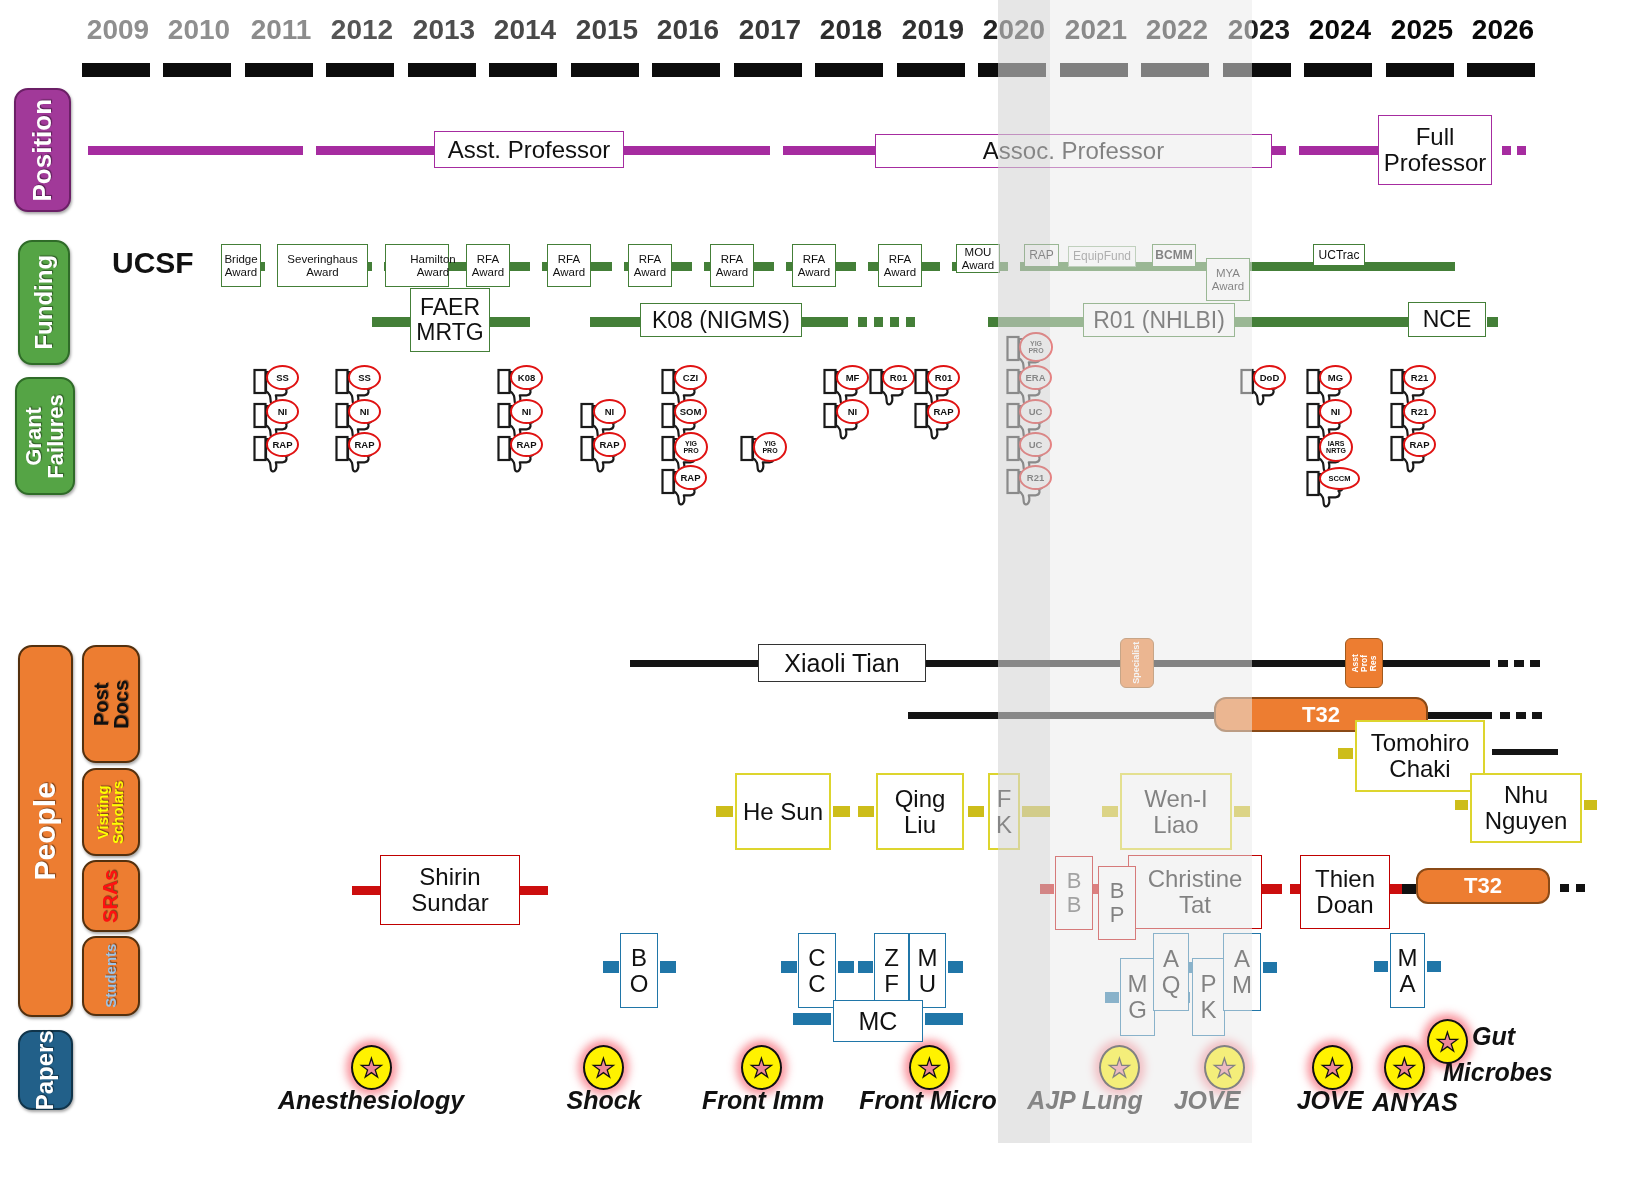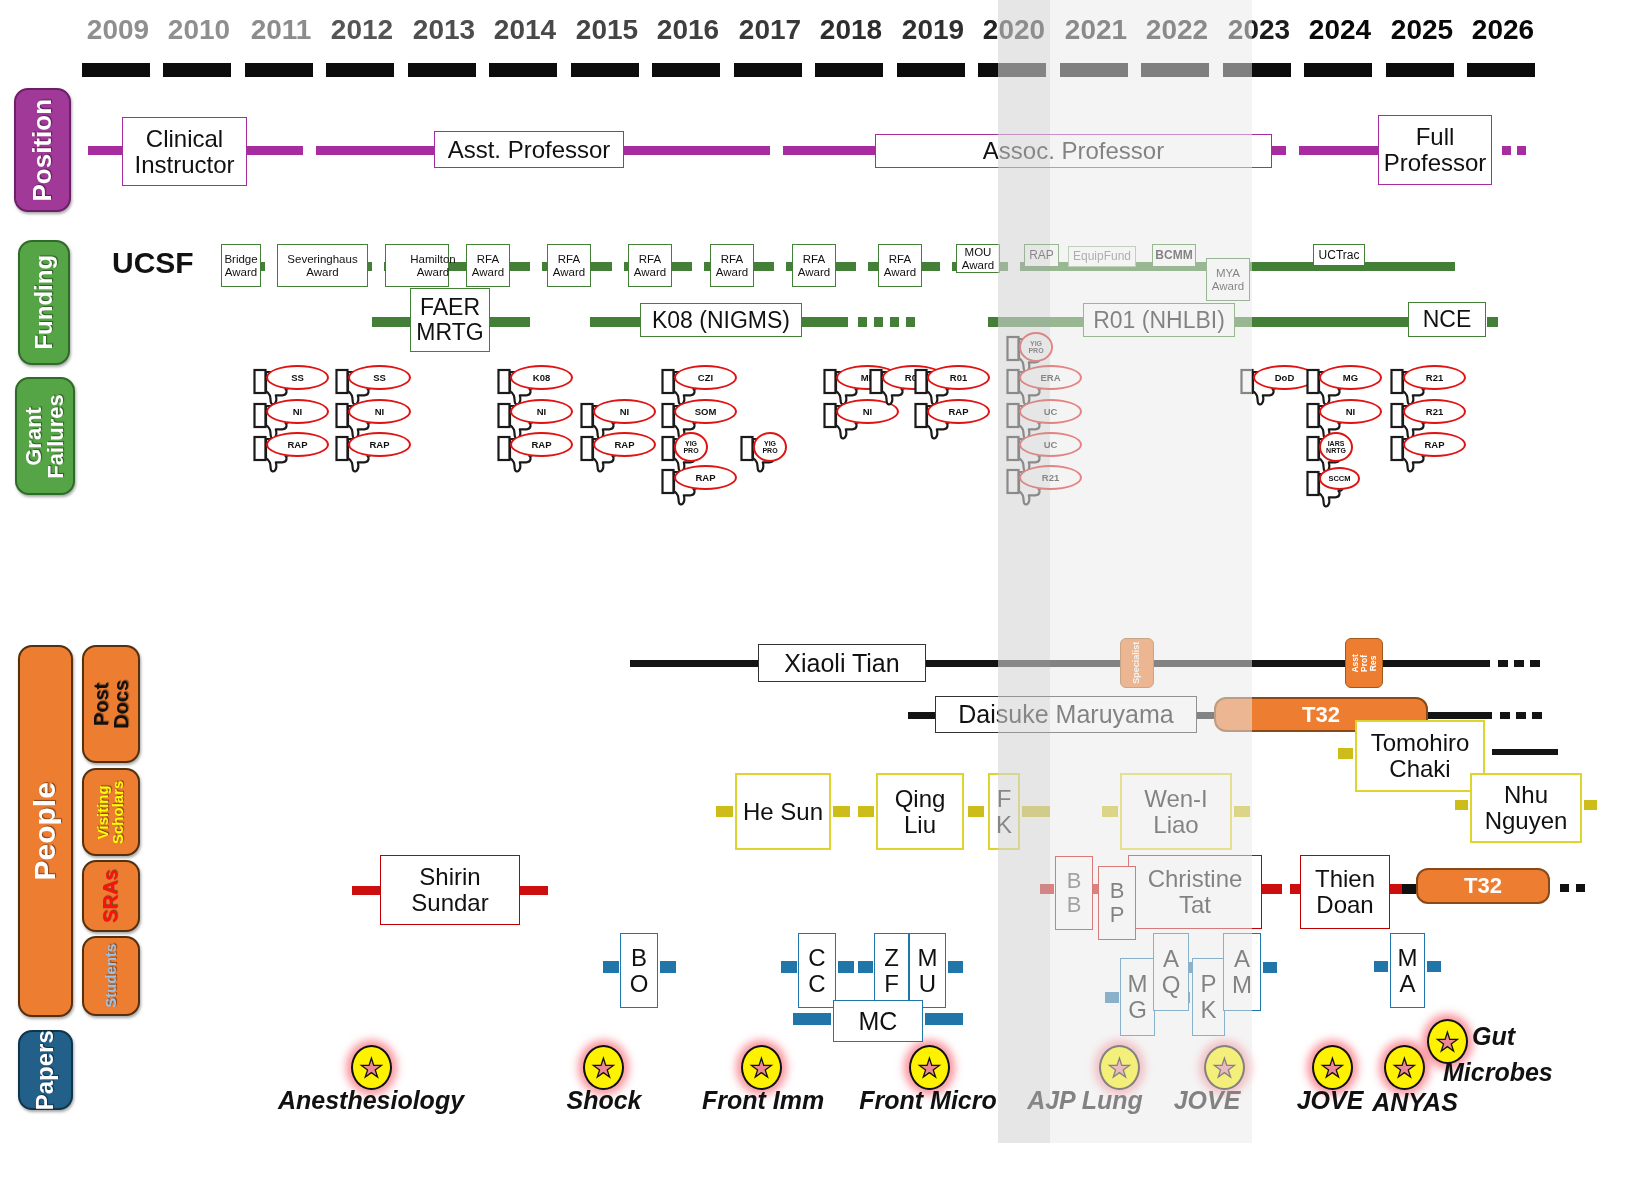--- a/index.html
+++ b/index.html
@@ -15,21 +15,21 @@
   .vlabel{position:absolute;display:flex;align-items:center;justify-content:center;z-index:10;
           border-radius:14px;box-sizing:border-box;box-shadow:1px 2px 3px rgba(0,0,0,.35);}
   .vlabel span{transform:rotate(-90deg);white-space:pre-line;font-weight:700;line-height:1.02;
           text-align:center;text-shadow:1px 1px 1px rgba(0,0,0,.45);}
   .vbox span{transform:rotate(-90deg);white-space:pre-line;font-weight:700;line-height:1.05;text-align:center;}
   .vbox{display:flex;align-items:center;justify-content:center;}
   .thumb{position:absolute;width:46px;height:42px;z-index:8;}
   .thumb svg{position:absolute;left:0;top:0;}
   .tag{position:absolute;left:13px;top:1px;background:#fff;border:2px solid #E01212;border-radius:50%;
        display:flex;align-items:center;justify-content:center;font-weight:700;color:#111;text-align:center;z-index:2;}
-  .t-s{min-width:23px;height:21px;font-size:9.5px;padding:0 18px;white-space:nowrap;}
+  .t-s{min-width:23px;height:21px;font-size:9.5px;padding:0 3px;white-space:nowrap;}
   .t-m{min-width:31px;height:19px;font-size:7.5px;padding:0 3px;white-space:nowrap;}
   .t-2{width:28px;height:26px;font-size:7px;line-height:1.0;white-space:normal;padding:0 1px;}
   .star{position:absolute;width:41px;height:45px;background:#FFF200;border:2.5px solid #111;border-radius:50%;
         box-shadow:0 0 9px 5px rgba(247,118,130,.78);display:flex;align-items:center;justify-content:center;z-index:9;box-sizing:border-box;}
   .star span{font-size:26px;color:#EE8896;-webkit-text-stroke:1.3px #111;line-height:1;}
   .ptext{position:absolute;z-index:10;white-space:nowrap;}
   .it{font-style:italic;font-weight:700;}
 </style>
 </head>
 <body>
@@ -133,21 +133,20 @@
     <div class="seg" style="left: 901px; top: 961px; width: 13px; height: 12px; background: rgb(32, 118, 168);"></div>
     <div class="seg" style="left: 948px; top: 961px; width: 15px; height: 12px; background: rgb(32, 118, 168);"></div>
     <div class="seg" style="left: 793px; top: 1013px; width: 38px; height: 12px; background: rgb(32, 118, 168);"></div>
     <div class="seg" style="left: 925px; top: 1013px; width: 38px; height: 12px; background: rgb(32, 118, 168);"></div>
     <div class="seg" style="left: 1105px; top: 992px; width: 14px; height: 11px; background: rgb(32, 118, 168);"></div>
     <div class="seg" style="left: 1189px; top: 962px; width: 12px; height: 11px; background: rgb(32, 118, 168);"></div>
     <div class="seg" style="left: 1177px; top: 992px; width: 13px; height: 11px; background: rgb(32, 118, 168);"></div>
     <div class="seg" style="left: 1263px; top: 962px; width: 14px; height: 11px; background: rgb(32, 118, 168);"></div>
     <div class="seg" style="left: 1374px; top: 961px; width: 14px; height: 11px; background: rgb(32, 118, 168);"></div>
     <div class="seg" style="left: 1427px; top: 961px; width: 14px; height: 11px; background: rgb(32, 118, 168);"></div>
-    <div class="box" style="left: 122px; top: 117px; width: 125px; height: 69px; border: 1.5px solid rgb(166, 44, 160);"><span style="font-size: 24px; color: rgb(17, 17, 17); white-space: inherit;">Clinical Instructor</span></div>
     <div class="box nw" style="left: 434px; top: 131px; width: 190px; height: 37px; border: 1.5px solid rgb(166, 44, 160);">
       <span style="font-size: 24px; color: rgb(17, 17, 17); white-space: inherit;">Asst. Professor</span>
     </div>
     <div class="box nw" style="left: 875px; top: 134px; width: 397px; height: 34px; border: 1.5px solid rgb(166, 44, 160);">
       <span style="font-size: 24px; color: rgb(17, 17, 17); white-space: inherit;">Assoc. Professor</span>
     </div>
     <div class="box" style="left: 1378px; top: 115px; width: 114px; height: 70px; border: 1.5px solid rgb(166, 44, 160);"><span style="font-size: 24px; color: rgb(17, 17, 17); white-space: inherit;">Full Professor</span></div>
     <div class="box" style="left: 221px; top: 244px; width: 40px; height: 43px; border: 1px solid rgb(68, 127, 56);"><span style="font-size: 11.5px; color: rgb(17, 17, 17); white-space: inherit;">Bridge Award</span></div>
     <div class="box" style="left: 277px; top: 244px; width: 91px; height: 43px; border: 1px solid rgb(68, 127, 56);"><span style="font-size: 11.5px; color: rgb(17, 17, 17); white-space: inherit;">Severinghaus Award</span></div>
     <div class="box" style="left: 385px; top: 244px; width: 64px; height: 43px; border: 1px solid rgb(68, 127, 56); padding-left: 32px;"><span style="font-size: 11.5px; color: rgb(17, 17, 17); white-space: inherit;">Hamilton Award</span></div>
@@ -166,23 +165,20 @@
     <div class="box" style="left: 410px; top: 288px; width: 80px; height: 64px; border: 1.5px solid rgb(68, 127, 56);"><span style="font-size: 23px; color: rgb(17, 17, 17); white-space: inherit;">FAER MRTG</span></div>
     <div class="box nw" style="left: 640px; top: 303px; width: 162px; height: 34px; border: 1.5px solid rgb(68, 127, 56);">
       <span style="font-size: 23px; color: rgb(17, 17, 17); white-space: inherit;">K08 (NIGMS)</span>
     </div>
     <div class="box nw" style="left: 1083px; top: 303px; width: 152px; height: 34px; border: 1.5px solid rgb(68, 127, 56);">
       <span style="font-size: 23px; color: rgb(17, 17, 17); white-space: inherit;">R01 (NHLBI)</span>
     </div>
     <div class="box" style="left: 1408px; top: 302px; width: 78px; height: 35px; border: 1.5px solid rgb(68, 127, 56);"><span style="font-size: 23px; color: rgb(17, 17, 17); white-space: inherit;">NCE</span></div>
     <div class="box nw" style="left: 758px; top: 644px; width: 168px; height: 38px; border: 1.5px solid rgb(51, 51, 51);">
       <span style="font-size: 25px; color: rgb(17, 17, 17); white-space: inherit;">Xiaoli Tian</span>
-    </div>
-    <div class="box nw" style="left: 935px; top: 696px; width: 262px; height: 37px; border: 1.5px solid rgb(51, 51, 51);">
-      <span style="font-size: 25px; color: rgb(17, 17, 17); white-space: inherit;">Daisuke Maruyama</span>
     </div>
     <div class="box" style="left: 1214px; top: 697px; width: 214px; height: 35px; border: 2px solid rgb(138, 74, 23); background: rgb(237, 125, 49); border-radius: 12px;"><span style="font-size: 22px; color: rgb(255, 255, 255); font-weight: 700; white-space: inherit;">T32</span></div>
     <div class="box vbox" style="left: 1120px; top: 638px; width: 34px; height: 50px; border: 1.5px solid rgb(161, 90, 29); background: rgb(237, 125, 49); border-radius: 6px;"><span style="font-size: 9px; color: rgb(255, 255, 255);">Specialist</span></div>
     <div class="box vbox" style="left: 1345px; top: 638px; width: 38px; height: 50px; border: 1.5px solid rgb(161, 90, 29); background: rgb(237, 125, 49); border-radius: 6px;"><span style="font-size: 8.5px; color: rgb(255, 255, 255);">Asst
 Prof
 Res</span></div>
     <div class="box" style="left: 735px; top: 773px; width: 96px; height: 77px; border: 2px solid rgb(221, 213, 46);"><span style="font-size: 24px; color: rgb(17, 17, 17); white-space: inherit;">He Sun</span></div>
     <div class="box" style="left: 876px; top: 773px; width: 88px; height: 77px; border: 2px solid rgb(221, 213, 46);"><span style="font-size: 24px; color: rgb(17, 17, 17); white-space: inherit;">Qing Liu</span></div>
     <div class="box" style="left: 988px; top: 773px; width: 32px; height: 77px; border: 2px solid rgb(221, 213, 46);"><span style="font-size: 24px; color: rgb(17, 17, 17); white-space: inherit;">F
 K</span></div>

